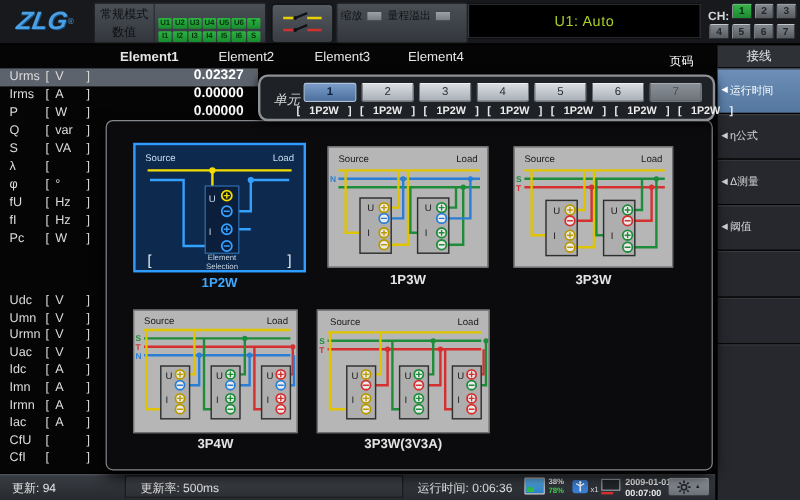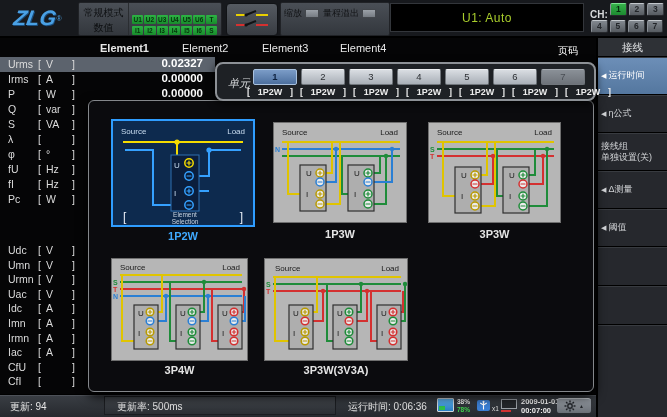--- a/index.html
+++ b/index.html
@@ -746,27 +746,20 @@
       </div>
 
       <div class="sbitem has-arrow">
         <span class="arrow">◀</span>
         <span class="sblines">
             <span class="line1">η公式</span>
           </span>
       </div>
 
 
-      <div class="sbitem">
-
-        <span class="sblines">
-            <span class="line1">接线组</span>
-            <span class="line2">单独设置(关)</span>
-          </span>
-      </div>
 
       <div class="sbitem has-arrow">
         <span class="arrow">◀</span>
         <span class="sblines">
             <span class="line1">Δ测量</span>
           </span>
       </div>
 
       <div class="sbitem has-arrow">
         <span class="arrow">◀</span>

